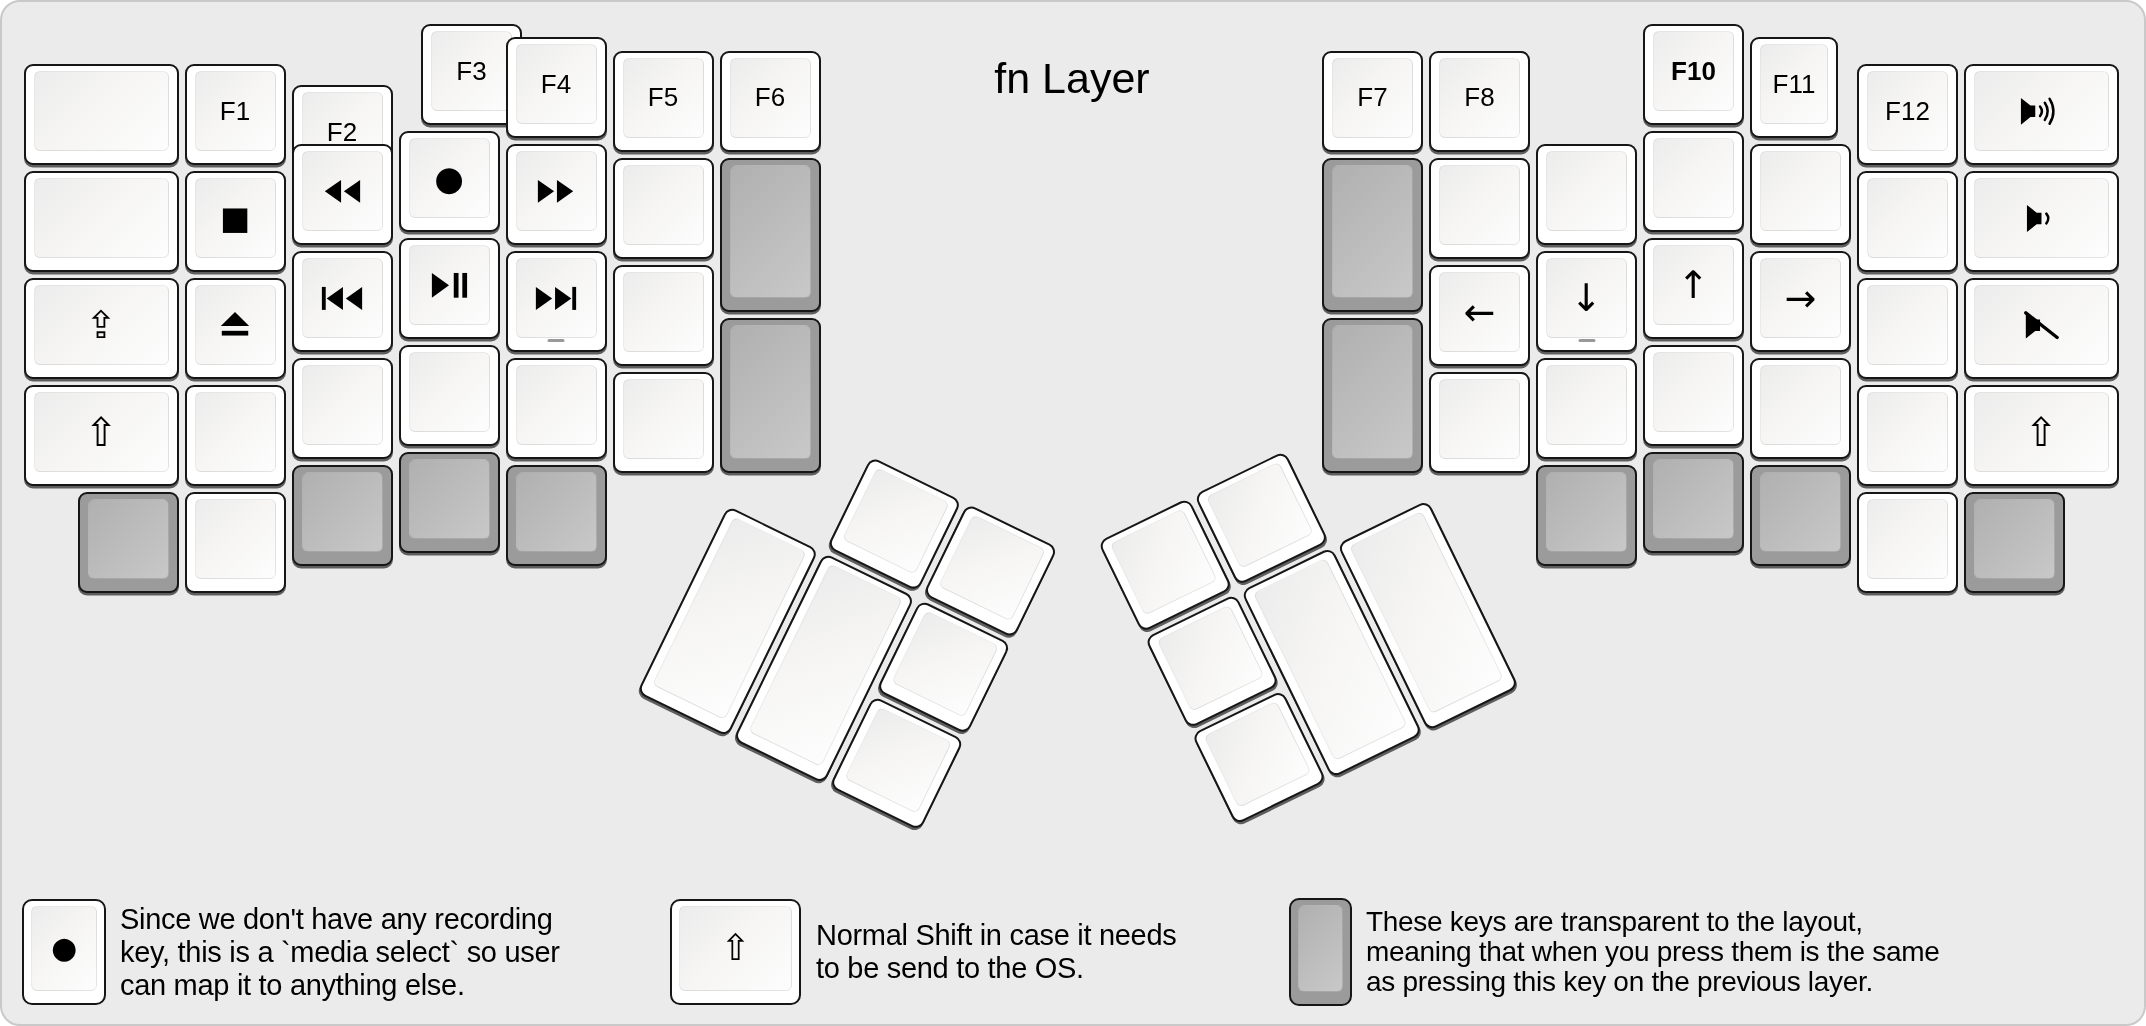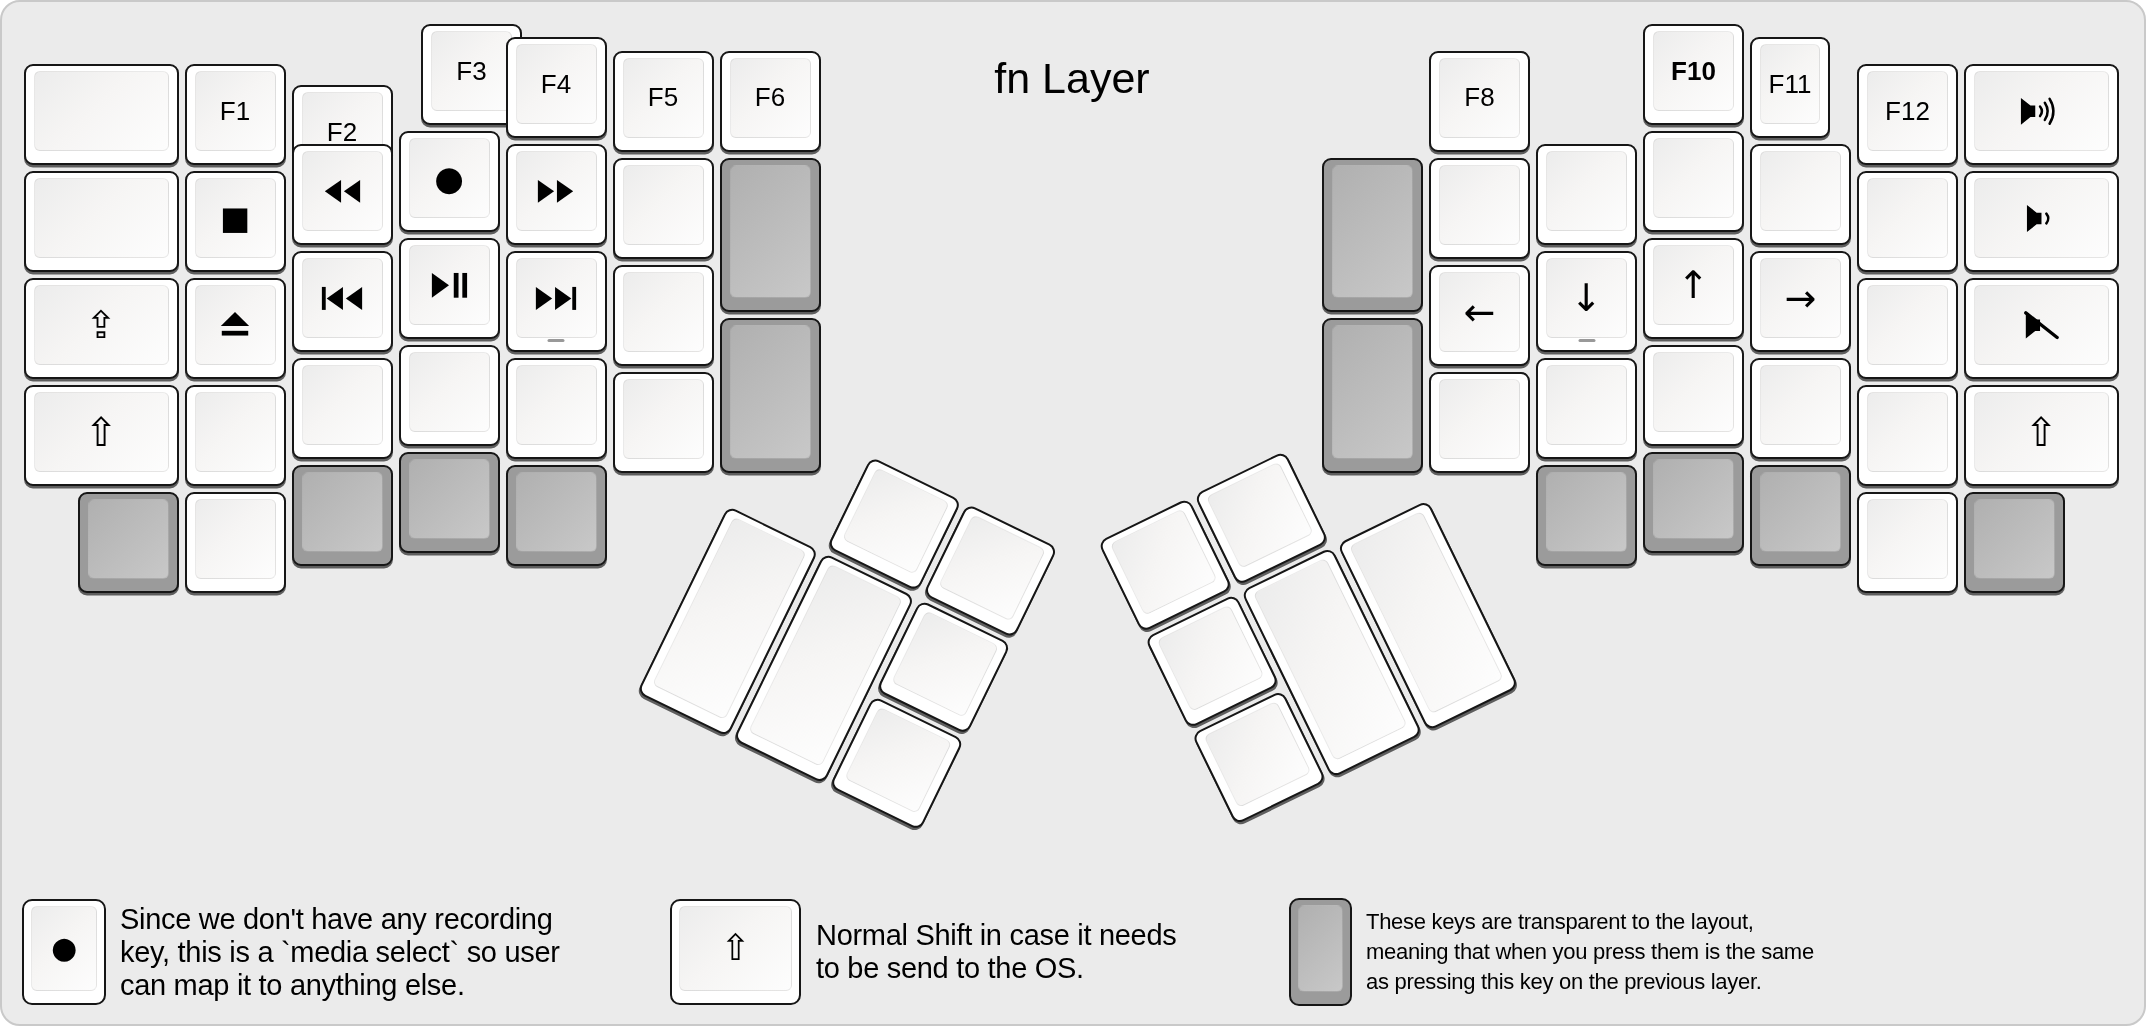--- a/index.html
+++ b/index.html
@@ -60,21 +60,21 @@
   }
   .legend-key.gray{background:#9b9b9b;}
   .legend-key .cap{left:7px;right:7px;top:5px;bottom:12px;}
   .lk1{width:84px;height:106px;}
   .lk2{width:131px;height:106px;}
   .lk3{width:63px;height:108px;}
   .legend-key .lab{left:0;right:0;top:0;bottom:8px;}
   .legend-key .g-record{font-size:30px;}
   .legend-key .g-shift{font-size:36px;}
   .legend-text{font-size:29px;line-height:33px;color:#000;letter-spacing:-0.3px;}
-  #legend-item-3 .legend-text{font-size:22px;line-height:30px;}
+  #legend-item-3 .legend-text{font-size:28px;line-height:30px;}
 </style>
 </head>
 <body>
 
 <div id="canvas">
   <div id="title">fn Layer</div>
   <div id="left-half" class="zone">
       <div class="key" style="left: 2px; top: 42.125px; width: 154.5px; height: 101px;">
         <div class="cap"></div>
       </div>
@@ -224,20 +224,24 @@
         <div class="cap"></div>
       </div>
       <div class="key gray" style="left: 376.5px; top: 430px; width: 101px; height: 101px;">
         <div class="cap"></div>
       </div>
       <div class="key gray" style="left: 483.5px; top: 443.375px; width: 101px; height: 101px;">
         <div class="cap"></div>
       </div>
     </div>
   <div id="right-half" class="zone">
+      <div class="key" style="left: 2px; top: 28.75px; width: 101px; height: 101px;">
+        <div class="cap"></div>
+        <div class="lab">F7</div>
+      </div>
       <div class="key gray" style="left: 2px; top: 135.75px; width: 101px; height: 154.5px;">
         <div class="cap"></div>
       </div>
       <div class="key gray" style="left: 2px; top: 296.25px; width: 101px; height: 154.5px;">
         <div class="cap"></div>
       </div>
       <div class="key" style="left: 109px; top: 28.75px; width: 101px; height: 101px;">
         <div class="cap"></div>
         <div class="lab">F8</div>
       </div>
@@ -275,21 +279,21 @@
       </div>
       <div class="key" style="left: 323px; top: 216px; width: 101px; height: 101px;">
         <div class="cap"></div>
         <div class="lab">
           <span class="glyph g-arrow">↑</span>
         </div>
       </div>
       <div class="key" style="left: 323px; top: 323px; width: 101px; height: 101px;">
         <div class="cap"></div>
       </div>
-      <div class="key" style="left: 430px; top: 15.375px; width: 80px; height: 101px;">
+      <div class="key" style="left: 430px; top: 15.375px; width: 88px; height: 101px;">
         <div class="cap"></div>
         <div class="lab">F11</div>
       </div>
       <div class="key" style="left: 430px; top: 122.375px; width: 101px; height: 101px;">
         <div class="cap"></div>
       </div>
       <div class="key" style="left: 430px; top: 229.375px; width: 101px; height: 101px;">
         <div class="cap"></div>
         <div class="lab">
           <span class="glyph g-arrow">→</span>

